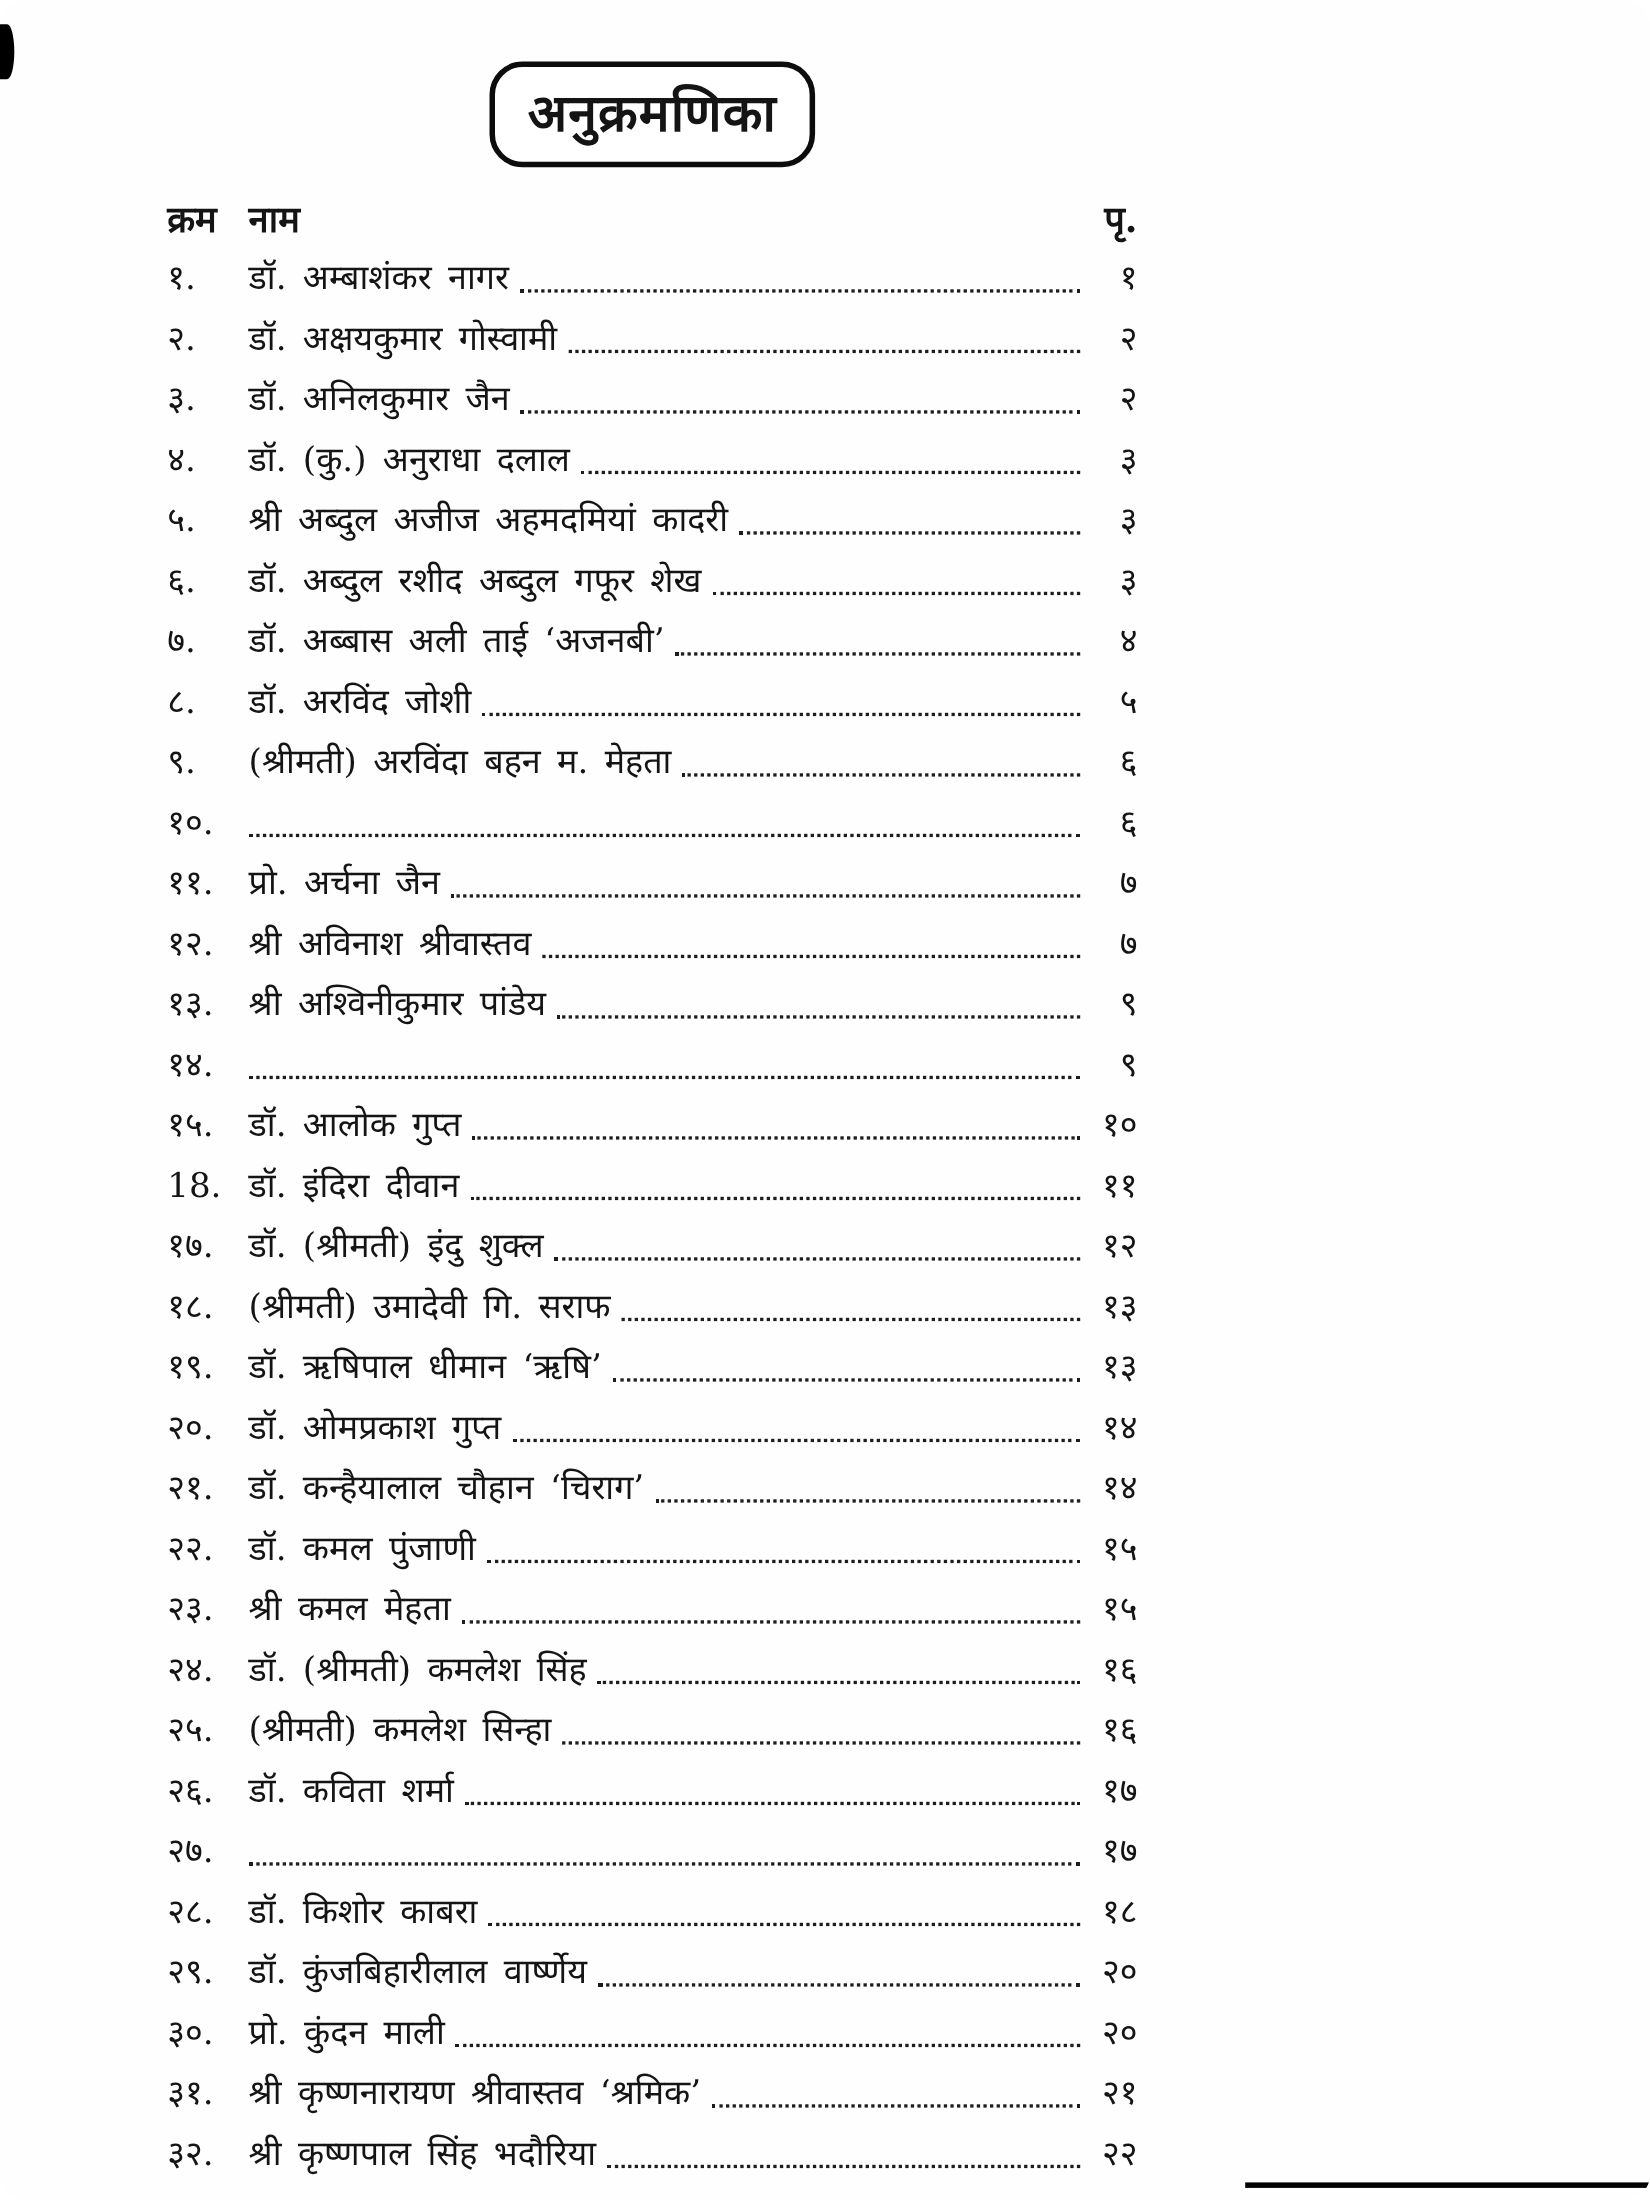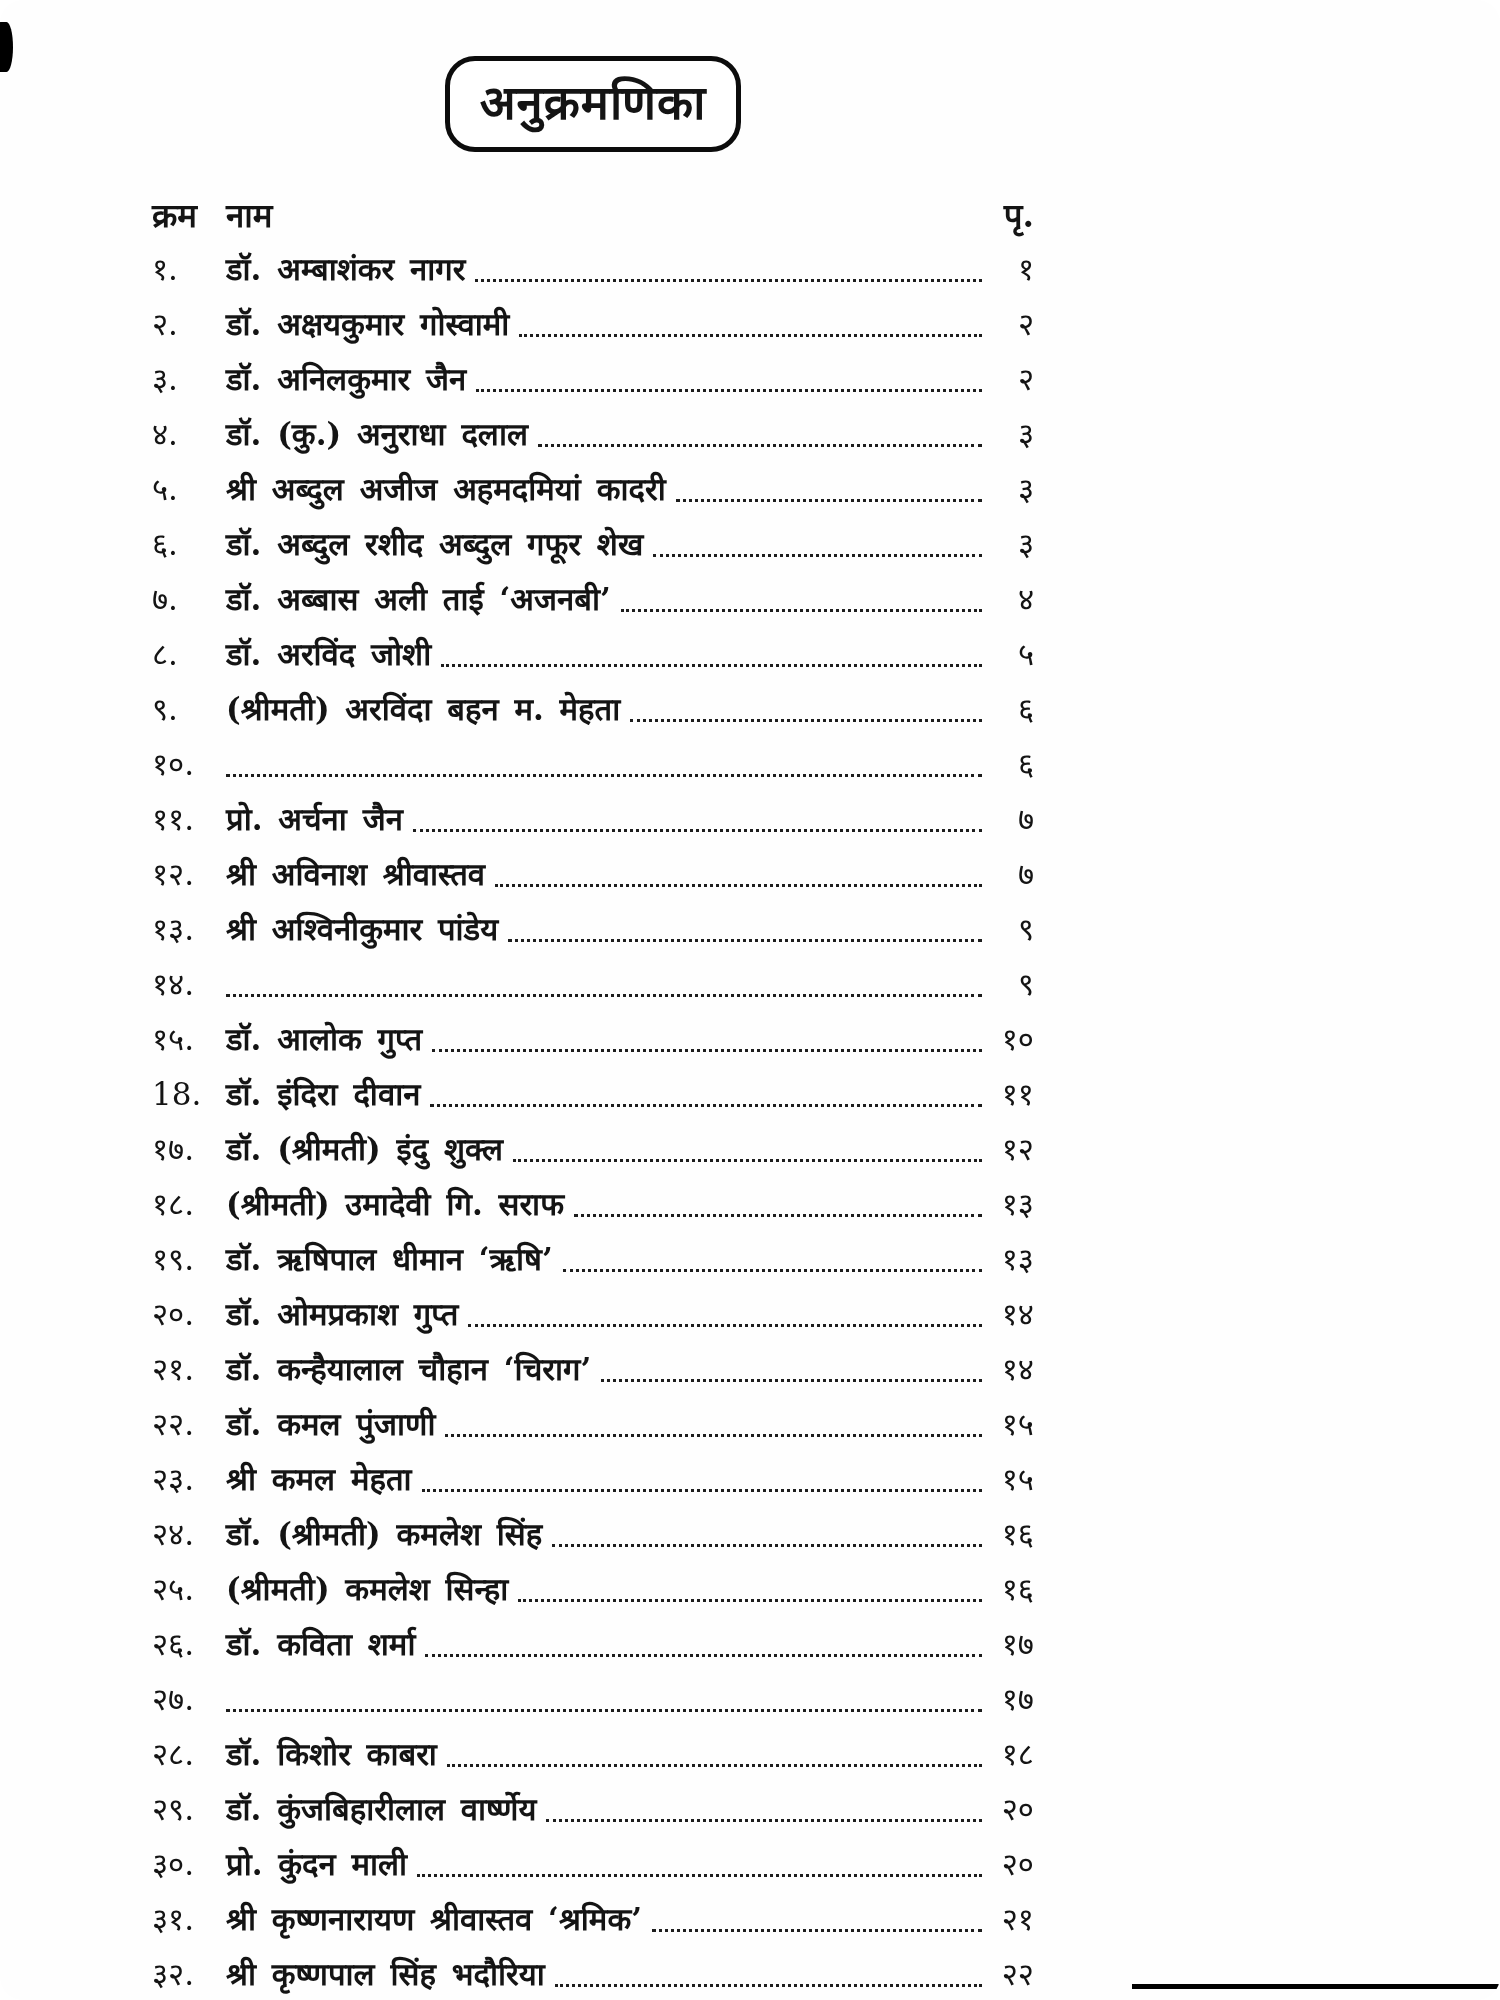--- a/index.html
+++ b/index.html
@@ -31,39 +31,39 @@
     background: #fff;
   }
   .title-text {
     font-size: 47px;
     font-weight: bold;
     letter-spacing: 1px;
     white-space: nowrap;
   }
   .header-row {
     display: flex;
-    margin-top: 40px;
+    margin-top: 24px;
     height: 48px;
     line-height: 48px;
     font-size: 33px;
     font-weight: bold;
   }
   .header-serial { width: 74px; flex: none; }
   .header-name  { flex: 1; }
   .header-page  { flex: none; min-width: 46px; text-align: right; }
   .entries { margin-top: 2px; }
   .row {
     display: flex;
     height: 55px;
     line-height: 55px;
     font-size: 31px;
     word-spacing: 5px;
   }
   .serial { width: 74px; flex: none; }
-  .name   { flex: none; padding-right: 10px; white-space: nowrap; font-weight: bold; }
+  .name   { flex: none; padding-right: 10px; white-space: nowrap; }
   .leader {
     flex: 1;
     height: 0;
     align-self: flex-end;
     margin-bottom: 15px;
     margin-right: 8px;
     border-bottom: 3px dotted #1d1d1d;
   }
   .pageno { flex: none; min-width: 44px; text-align: right; }
   .artifact-corner {

